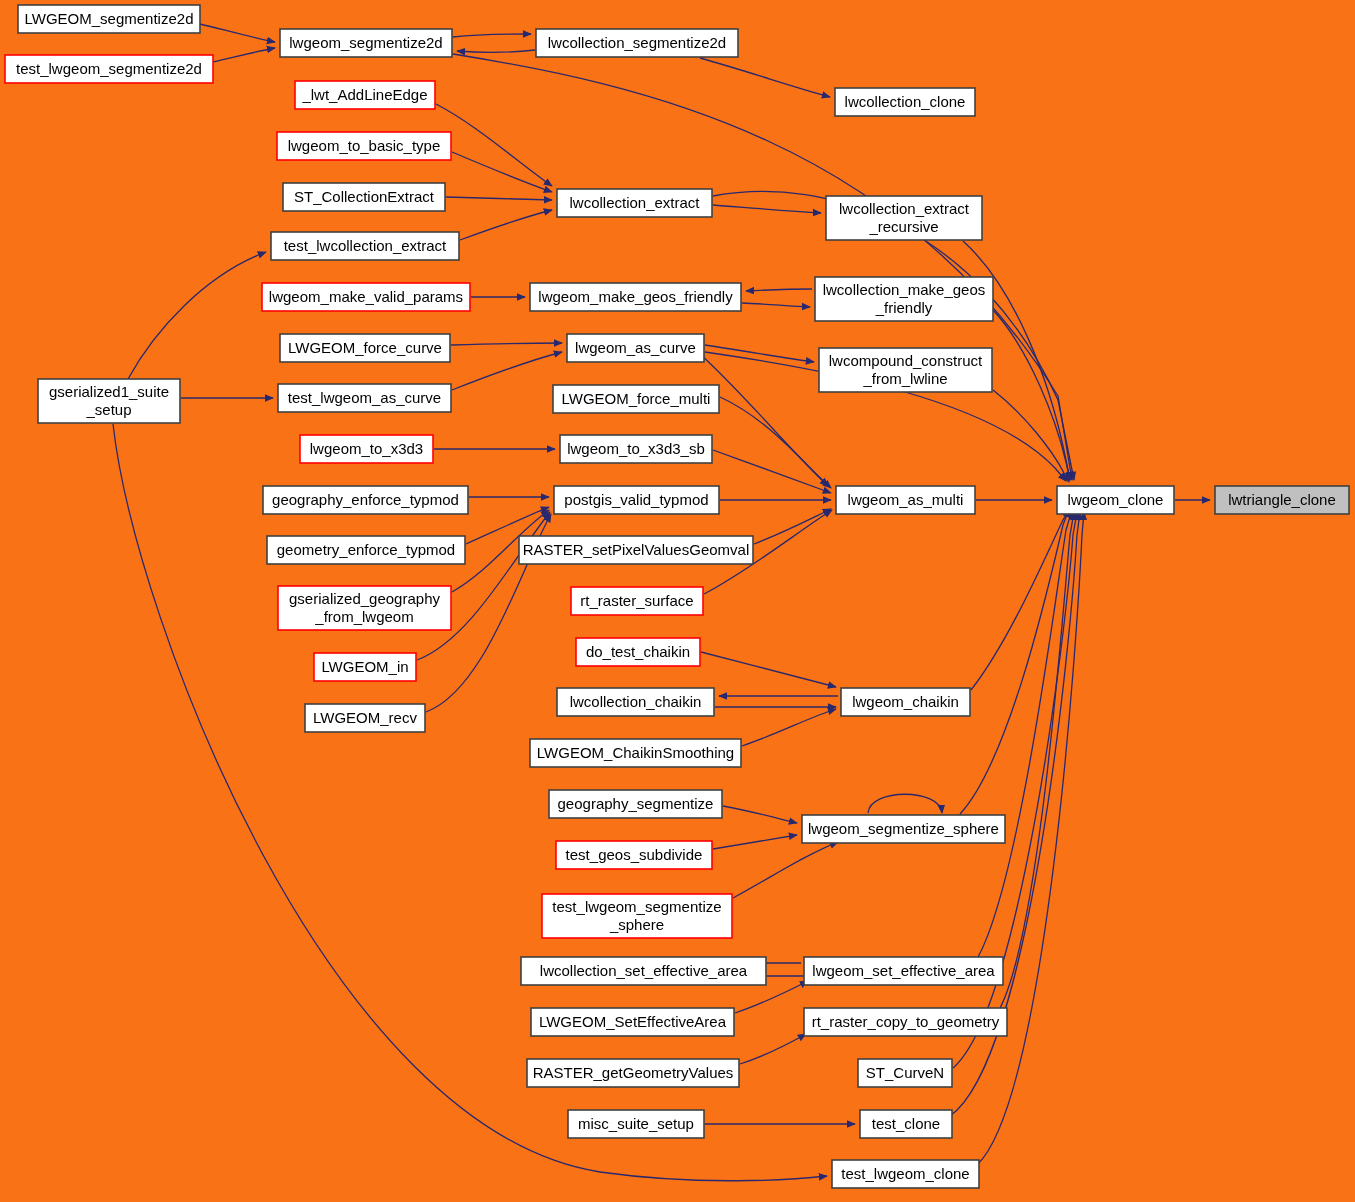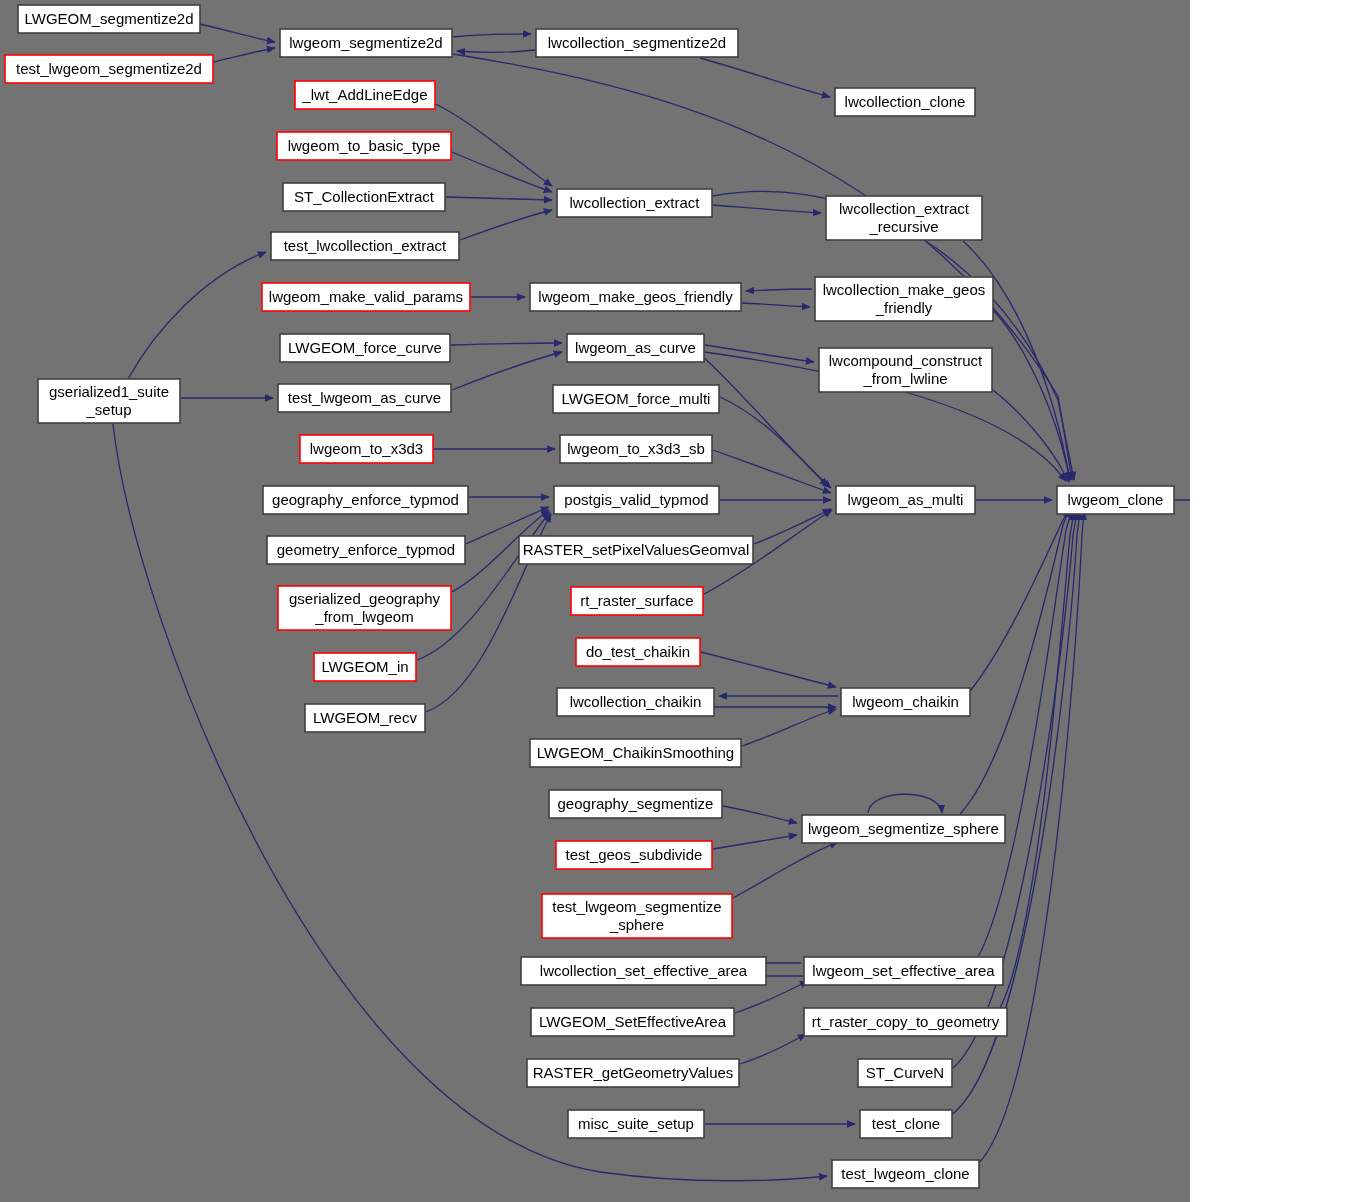--- a/index.html
+++ b/index.html
@@ -2,23 +2,23 @@
 <html><head>
 <meta charset="utf-8">
 <style>
   html, body {
     margin: 0;
     padding: 0;
     background: #ffffff;
   }
   #graph-root {
     position: relative;
-    width: 1190px;
+    width: 1355px;
     height: 1202px;
-    background: #737373;
+    background: #f97316;
     font-family: "Liberation Sans", sans-serif;
     overflow: hidden;
   }
   svg#graph-svg {
     position: absolute;
     left: 0;
     top: 0;
     width: 1355px;
     height: 1202px;
   }

